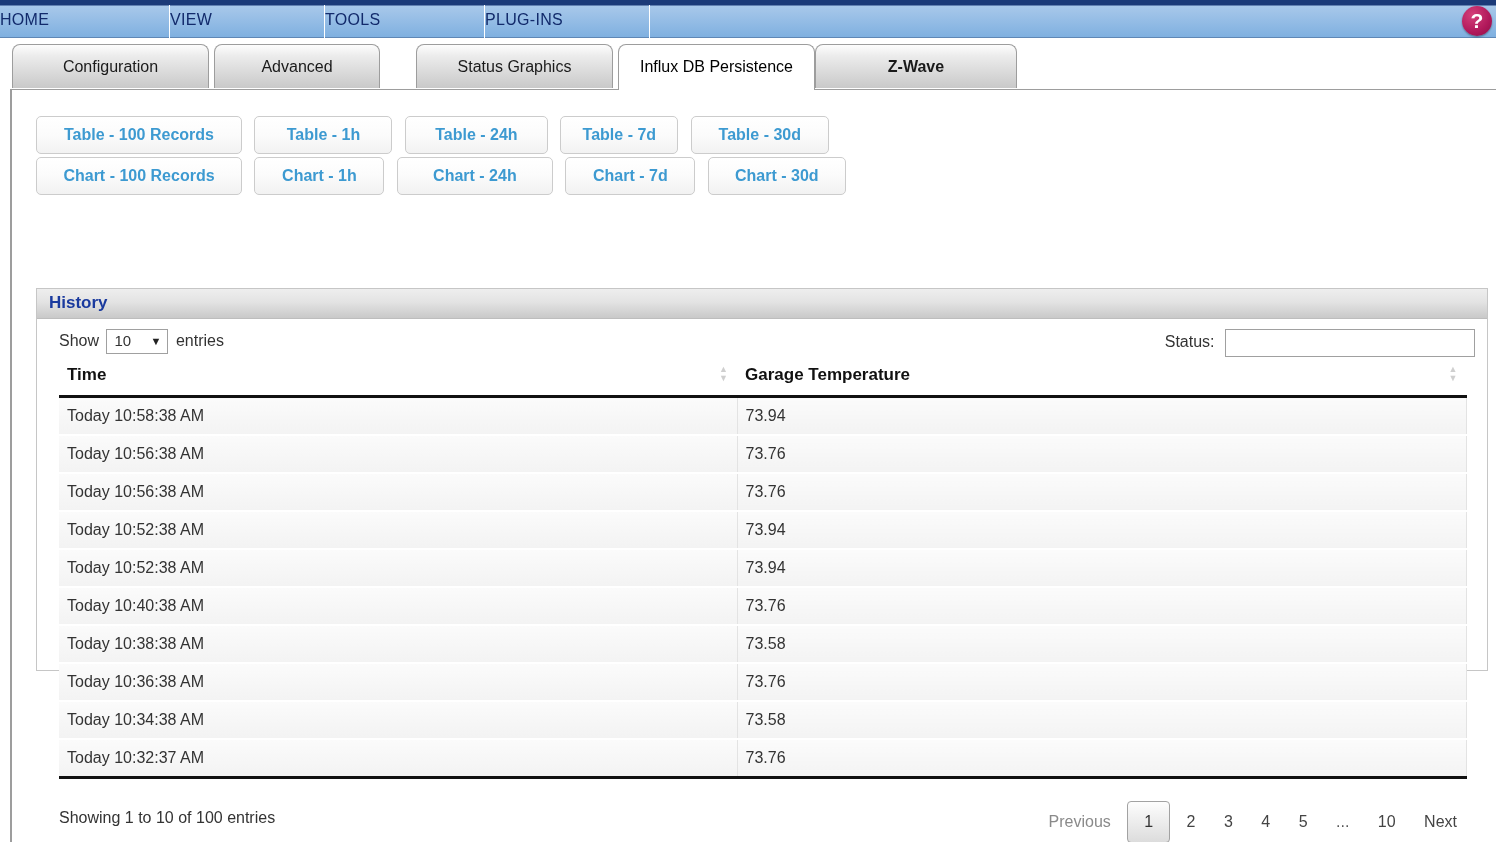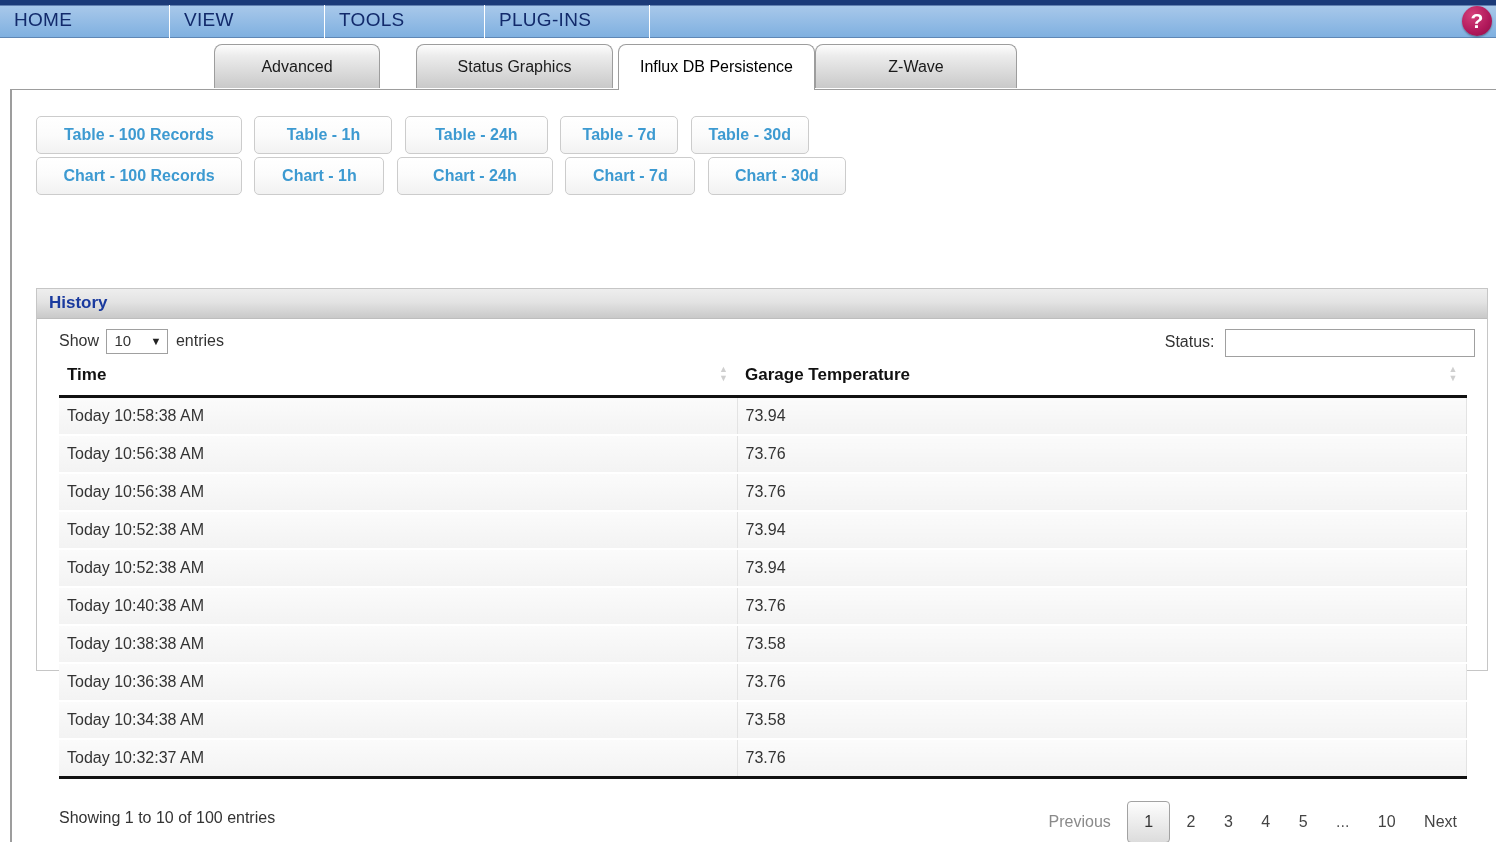--- a/index.html
+++ b/index.html
@@ -14,23 +14,23 @@
   
   #menubar {
     position: absolute; left: 0; top: 0;
     width: 1496px; height: 38px;
     background: linear-gradient(to bottom, #1b3a78 0%, #1b3a78 5px, #a8c8ea 6px, #7fb0e0 100%);
     border-bottom: 1px solid #5f87b5;
   }
   .menu-item {
     position: absolute; top: 5px; height: 33px;
     color: #122a6b;
-    font-size: 19px;
+    font-size: 16px;
     letter-spacing: 0.3px;
-    padding-left: 14px;
+    padding-left: 0;
     line-height: 30px;
     border-right: 1px solid #ffffff;
     cursor: pointer;
   }
   #help-icon {
     position: absolute; right: 4px; top: 6px;
     width: 30px; height: 30px;
     border-radius: 50%;
     background: radial-gradient(circle at 35% 30%, #d4407a 0%, #b0185a 60%, #8e0d45 100%);
     color: #ffffff;
@@ -225,37 +225,38 @@
 
 <div id="menubar">
   <div class="menu-item" style="left: 0px; width: 170px;">HOME</div>
   <div class="menu-item" style="left: 170px; width: 155px;">VIEW</div>
   <div class="menu-item" style="left: 325px; width: 160px;">TOOLS</div>
   <div class="menu-item" style="left: 485px; width: 165px;">PLUG-INS</div>
   <div id="help-icon">?</div>
 </div>
 
 <div id="tabstrip">
+  <div class="tab" style="left: 12px; width: 197px;">Configuration</div>
   <div class="tab" style="left: 214px; width: 166px;">Advanced</div>
   <div class="tab" style="left: 416px; width: 197px;">Status Graphics</div>
   <div class="tab active" style="left: 618px; width: 197px;">Influx DB Persistence</div>
-  <div class="tab" style="left: 815px; width: 202px;">Z-Wave</div>
+  <div class="tab" style="left: 815px; width: 202px; font-weight: bold;">Z-Wave</div>
 </div>
 <div id="tab-underline"></div>
 <div id="tab-underline-white" style="left: 619px; width: 195px;"></div>
 
 <div id="pageframe">
 
   <div id="querybar">
     <div class="qrow">
       <div class="qbtn" style="width: 206px;">Table - 100 Records</div>
       <div class="qbtn" style="width: 138px;">Table - 1h</div>
       <div class="qbtn" style="width: 143px;">Table - 24h</div>
       <div class="qbtn" style="width: 118px;">Table - 7d</div>
-      <div class="qbtn" style="width: 118px;">Table - 30d</div>
+      <div class="qbtn" style="width: 138px;">Table - 30d</div>
     </div>
     <div class="qrow">
       <div class="qbtn" style="width: 206px;">Chart - 100 Records</div>
       <div class="qbtn" style="width: 130px;">Chart - 1h</div>
       <div class="qbtn" style="width: 156px;">Chart - 24h</div>
       <div class="qbtn" style="width: 130px;">Chart - 7d</div>
       <div class="qbtn" style="width: 138px;">Chart - 30d</div>
     </div>
   </div>
 

